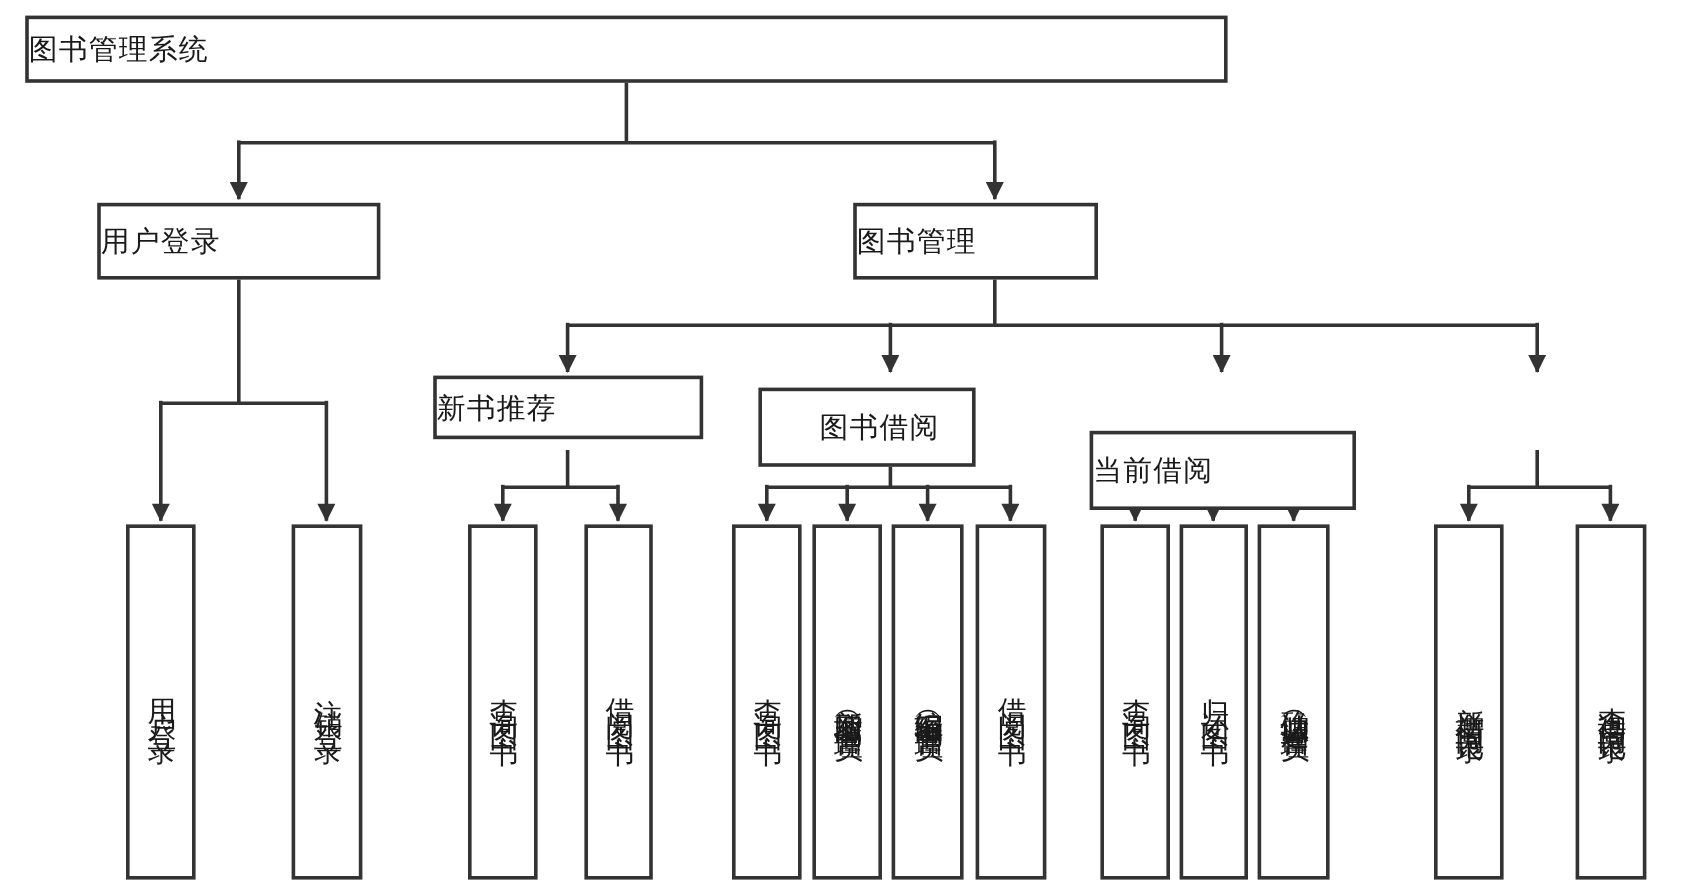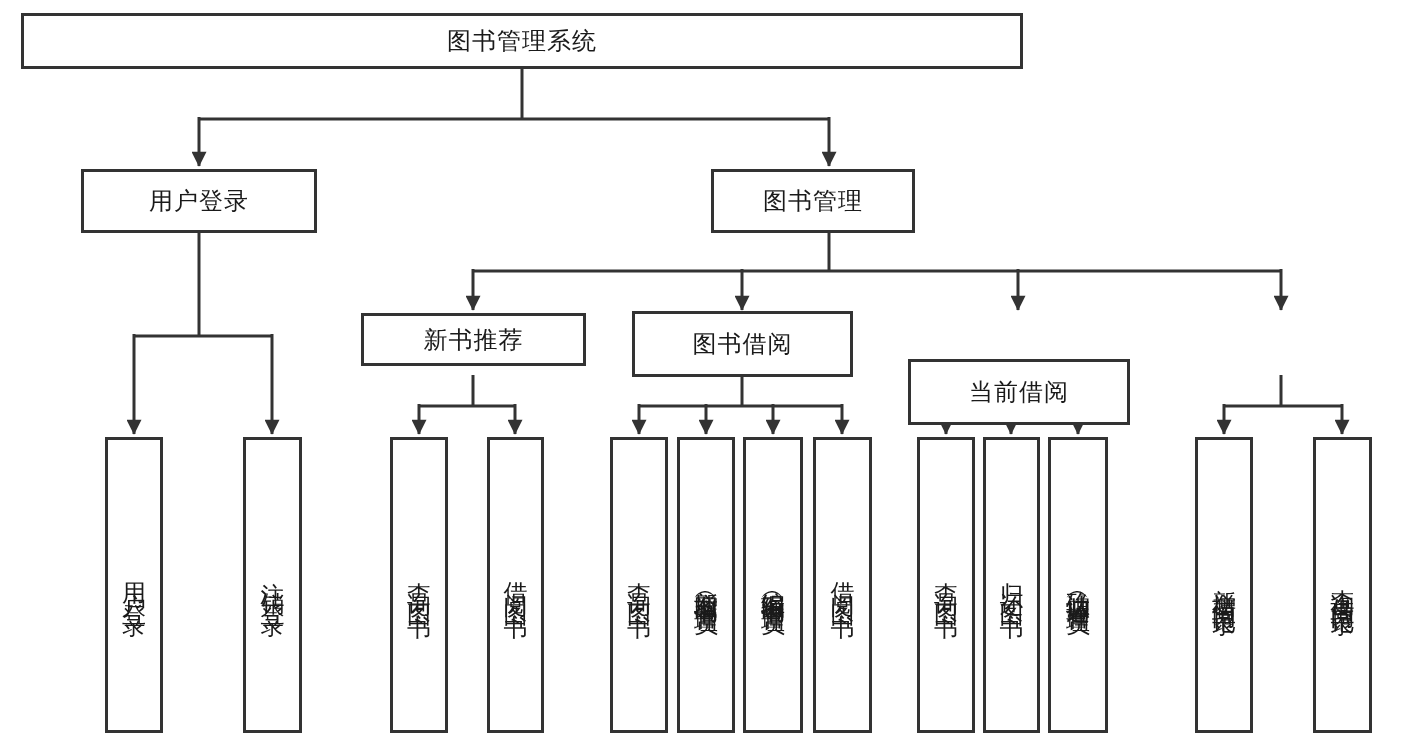--- a/index.html
+++ b/index.html
@@ -21,21 +21,20 @@
     width: 1405px;
     height: 747px;
   }
   .hbox {
     position: absolute;
     box-sizing: border-box;
     border: 3px solid #333333;
     background: #ffffff;
     display: flex;
     align-items: center;
-    justify-content: center;
     font-size: 24px;
     color: #1a1a1a;
     letter-spacing: 1px;
     z-index: 2;
   }
   .vbox {
     position: absolute;
     box-sizing: border-box;
     border: 3px solid #333333;
     background: #ffffff;
@@ -55,21 +54,21 @@
   }
   .sp-wide  span { letter-spacing: 11px; }
   .sp-mid   span { letter-spacing: 5px;  }
   .sp-tight span { letter-spacing: 3px;  }
 
   
   #n-root        { left: 21px;   top: 13px;  width: 1002px; height: 56px; }
   #n-user-login  { left: 81px;   top: 169px; width: 236px;  height: 64px; }
   #n-book-mgmt   { left: 711px;  top: 169px; width: 204px;  height: 64px; }
   #n-new-book    { left: 361px;  top: 313px; width: 225px;  height: 53px; }
-  #n-book-borrow { left: 632px;  top: 311px; width: 221px;  height: 66px; }
+  #n-book-borrow { left: 632px;  top: 323px; width: 181px;  height: 66px; padding-left: 48px; }
   #n-cur-borrow  { left: 908px;  top: 313px; width: 222px;  height: 66px; margin-top: 46px; }
   #n-borrow-rec  { left: 1173px; top: 313px; width: 217px;  height: 64px; }
 
   
   #v1  { left: 105px;  width: 58px; }
   #v2  { left: 243px;  width: 59px; }
   #v3  { left: 390px;  width: 58px; }
   #v4  { left: 487px;  width: 57px; }
   #v5  { left: 610px;  width: 58px; }
   #v6  { left: 677px;  width: 58px; }

